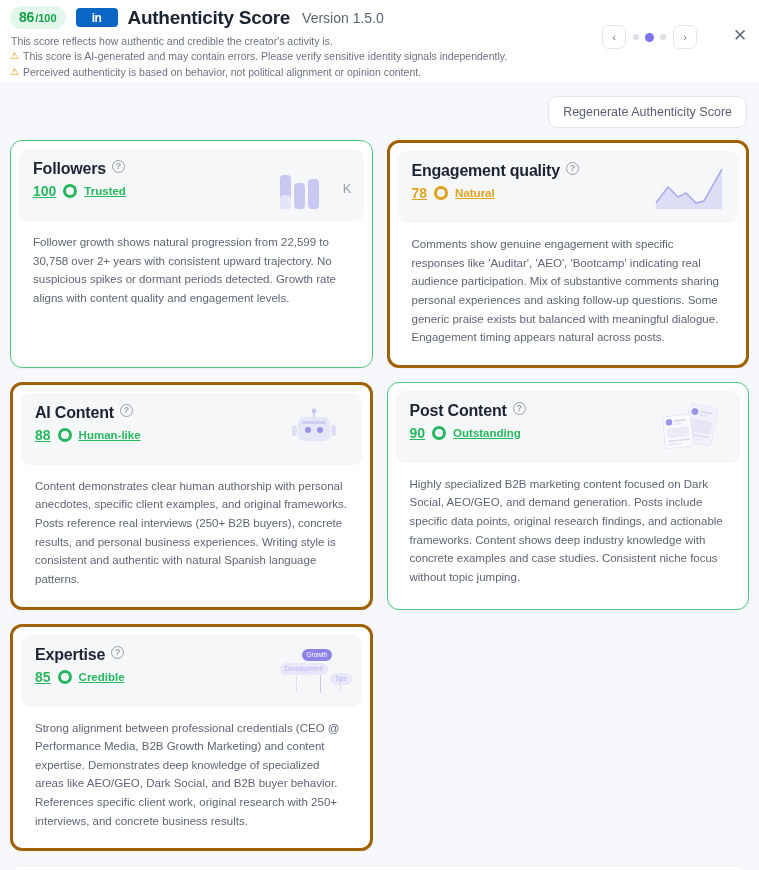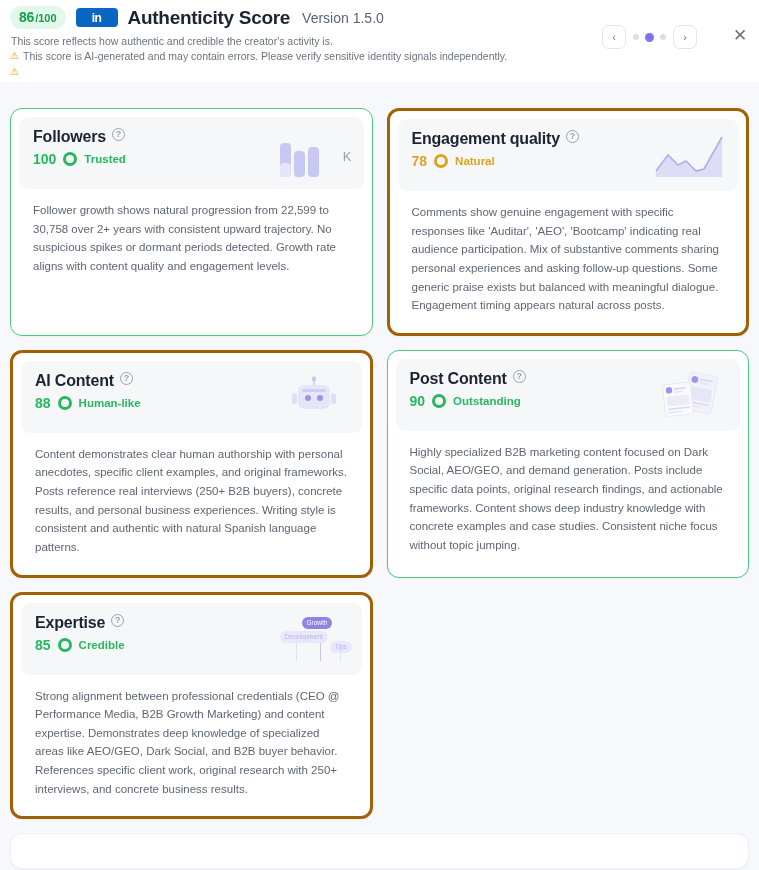--- a/index.html
+++ b/index.html
@@ -53,21 +53,21 @@
           box-shadow: 0 1px 2px rgba(16,24,40,0.04); }
   .card.hl { border: 1.3px solid #4CC97E; }
 
   .card-head { background:#F6F7F9; border-radius: 9px; padding: 11px 12px 12px 14px;
                display:flex; justify-content:space-between; align-items:flex-start;
                min-height: 62px; position:relative; overflow:hidden; }
   .ch-left { display:flex; flex-direction:column; gap:5px; }
   .ch-title { font-size: 16px; font-weight: 700; color:#1B2430; display:flex; align-items:flex-start; gap:6px; letter-spacing:-0.2px;}
   .q-ico { width: 13px; height:13px; border:1.2px solid #9AA1AC; border-radius:50%;
            font-size: 9px; color:#9AA1AC; display:flex; align-items:center; justify-content:center; line-height:1; }
-  .ch-score { display:flex; align-items:center; gap:7px; }
+  .ch-score { display:flex; align-items:center; gap:7px;text-decoration:underline; }
   .sc-num { font-size: 14px; font-weight: 700; }
   .sc-lbl { font-size: 11.5px; font-weight: 600; }
   .ring { width: 14px; height: 14px; border-radius:50%; border:3px solid currentColor; }
   .green { color:#27B85F; }
   .amber { color:#E0A11F; }
 
   .card-body { font-size: 11.5px; color:#5E6674; line-height: 1.62; padding: 12px 14px 10px 14px; }
 
   .art { width: 72px; height: 48px; position:relative; flex:none; margin-top:1px; }
 
@@ -114,37 +114,39 @@
       <div class="hdr-title">Authenticity Score</div>
       <div class="hdr-version">Version 1.5.0</div>
     </div>
     <div class="hdr-sub">This score reflects how authentic and credible the creator's activity is.</div>
     <div class="warn-line">
       <span class="warn-ico">⚠</span>
       <span>This score is AI-generated and may contain errors. Please verify sensitive identity signals independently.</span>
     </div>
     <div class="warn-line">
       <span class="warn-ico">⚠</span>
+      <span>Perceived authenticity is based on behavior, not political alignment or opinion content.</span>
     </div>
 
     <div class="pager">
       <div class="pg-btn">‹</div>
       <div class="dots">
         <span class="dot"></span>
         <span class="dot active"></span>
         <span class="dot"></span>
       </div>
       <div class="pg-btn">›</div>
     </div>
     <div class="close-x">✕</div>
   </div>
 
   <div class="body">
 
     <div class="actions">
+      <button class="btn">Regenerate Authenticity Score</button>
     </div>
 
     <div class="grid">
 
       <div class="card hl">
         <div class="card-head">
           <div class="ch-left">
             <div class="ch-title">
               <span>Followers</span>
               <span class="q-ico">?</span>

